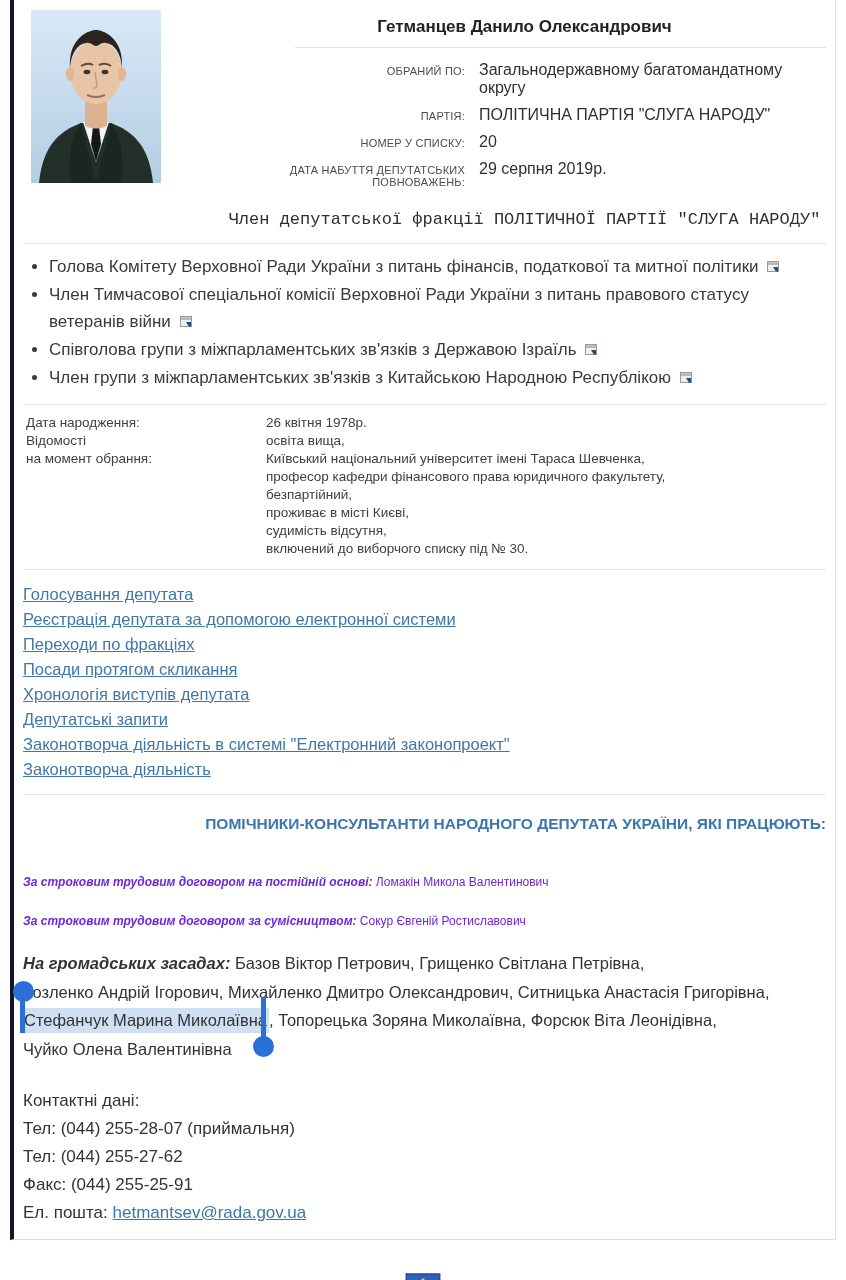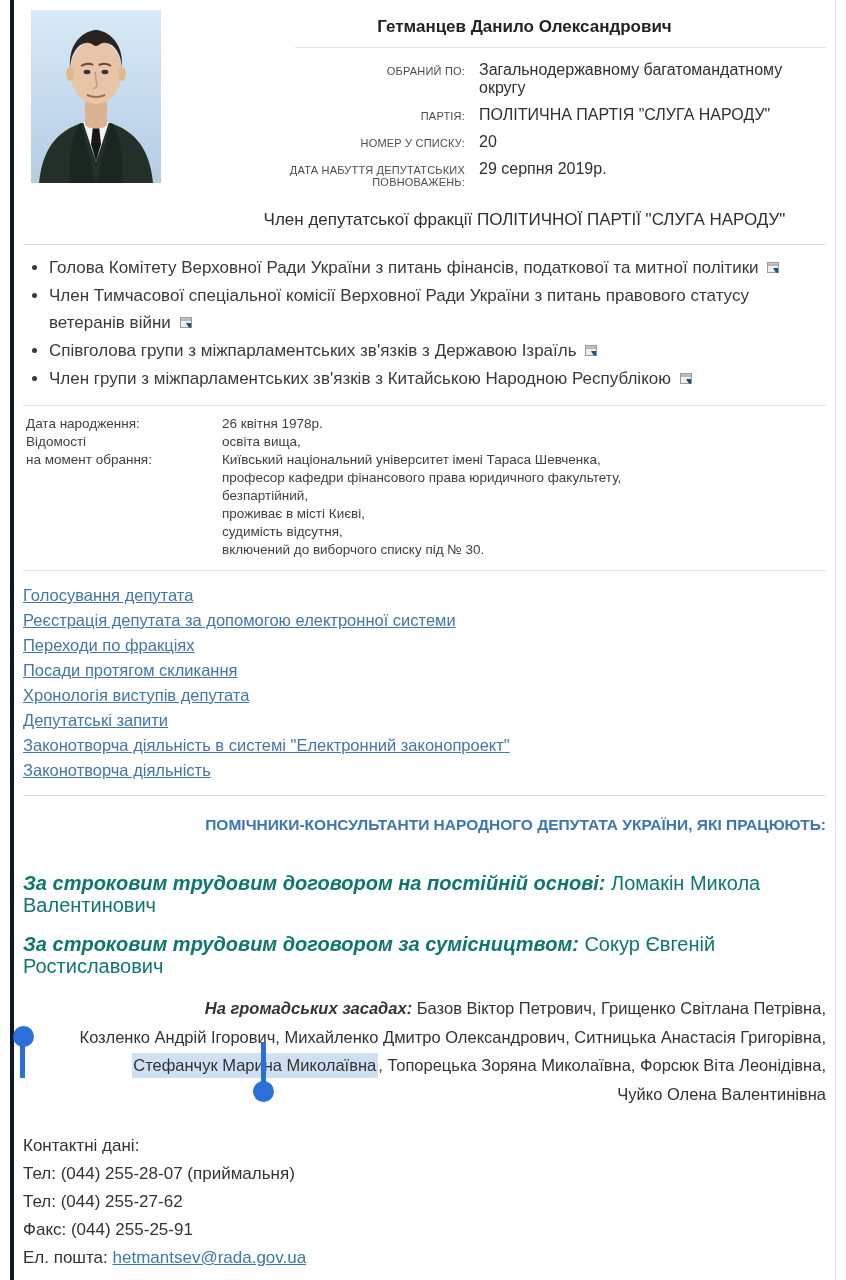--- a/index.html
+++ b/index.html
@@ -12,43 +12,43 @@
 
   
   .header-flex{display:flex;padding-top:10px;}
   .photo{width:130px;height:173px;flex:none;margin-left:8px;display:block;}
   .header-right{flex:1;margin-left:62px;min-width:0;}
   .name{font-size:17px;font-weight:bold;color:#222;text-align:center;margin-top:7px;}
   .name-rule{border:none;border-top:1px solid #e3e3e3;margin:10px 0 13px 72px;}
   .info-row{display:flex;align-items:baseline;margin-bottom:9px;}
   .info-label{width:242px;flex:none;text-align:right;font-size:11px;color:#4c4c4c;letter-spacing:.2px;}
   .info-value{margin-left:14px;font-size:16px;color:#2f2f2f;}
-  .fraction{text-align:center;font-size:17px;color:#2f2f2f;margin-top:22px;}
+  .fraction{text-align:center;font-size:17px;color:#2f2f2f;margin-top:22px;font-family:Liberation Mono, monospace;}
 
   
   .positions{margin:9px 0 13px 0;padding-left:26px;}
   .positions li{font-size:17px;color:#3a3a3a;line-height:27px;margin:1px 0;}
   .doc-icon{display:inline-block;width:13px;height:12px;vertical-align:-1px;margin-left:4px;cursor:pointer;}
 
   
-  .details{display:flex;margin:9px 0 11px 0;font-size:13.5px;color:#3f3f3f;line-height:18px;}
+  .details{display:flex;margin:9px 0 11px 0;font-size:13.5px;color:#3f3f3f;line-height:18px;gap:44px;}
   .details-labels{width:196px;flex:none;padding-left:3px;}
   .details-values{flex:1;}
 
   
   .links{margin:12px 0 12px 0;}
   .links .link-row{line-height:25px;}
   .links a{color:#4177a7;font-size:16.5px;text-decoration:underline;cursor:pointer;}
 
   
   .assist-header{text-align:right;color:#3b76b0;font-weight:bold;font-size:15.5px;margin-top:20px;}
-  .assist-para{font-size:20px;color:#0f766e;margin-top:38px;line-height:22px;}
+  .assist-para{font-size:12px;color:#6d28d9;margin-top:38px;line-height:22px;}
   .assist-para.second{margin-top:17px;}
   .blab{font-weight:bold;font-style:italic;}
-  .volunteer{position:relative;margin-top:17px;font-size:16.5px;color:#333;text-align:right;}
+  .volunteer{position:relative;margin-top:17px;font-size:16.5px;color:#333;}
   .vline{line-height:28.5px;white-space:nowrap;}
   .selected{background:#cfe0f3;padding:3px 2px 4px 1px;}
   .sel-knob{position:absolute;width:21px;height:21px;border-radius:50%;background:#2a70d8;}
   .sel-bar{position:absolute;width:5px;background:#2a70d8;}
 
   
   .contacts{margin-top:24px;font-size:17px;color:#333;}
   .contacts div{line-height:28px;}
   .contacts a{color:#3779a8;text-decoration:underline;cursor:pointer;text-align:right;}
 

